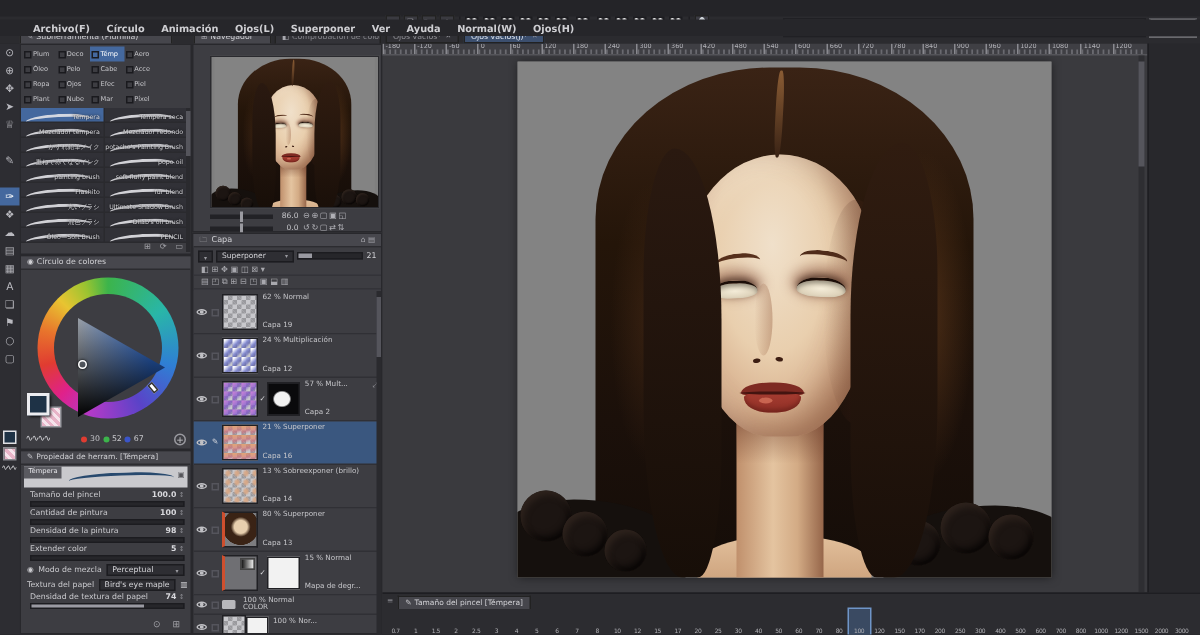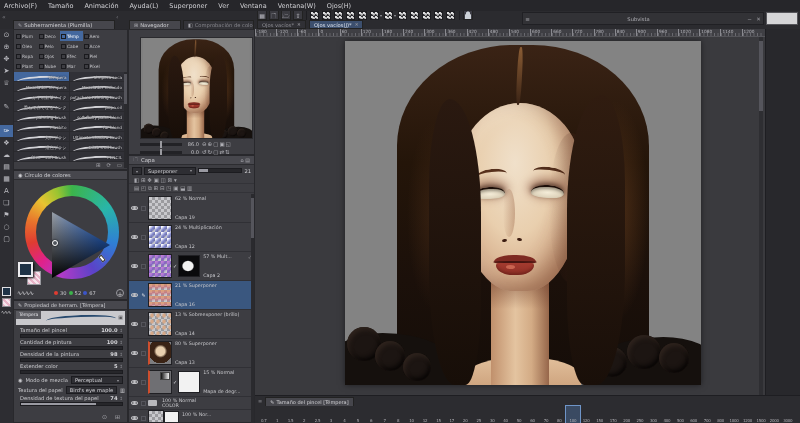--- a/index.html
+++ b/index.html
@@ -1,22 +1,22 @@
 <!DOCTYPE html>
 <html><head>
 <meta charset="utf-8">
 <style>
   * { box-sizing: border-box; margin: 0; padding: 0; }
   html,body { width:800px; height:423px; overflow:hidden; background:#242428;
     font-family:"DejaVu Sans", sans-serif; color:#c8c8cc; position:relative; }
   .abs { position:absolute; }
 
   
-  #menubar { left:0; top:0; width:800px; height:11px; background:#26262a; display:flex;
-    align-items:center; gap:11px; padding-left:4px; font-size:6.5px; color:#cfcfd3; z-index:30;}
+  #menubar { left:0; top:13px; width:800px; height:11px; background:#26262a; display:flex;
+    align-items:center; gap:11px; padding-left:22px; font-size:6.5px; color:#cfcfd3; z-index:30;font-weight:bold;}
   #menubar span { white-space:nowrap; }
 
   
   #topstrip { left:0; top:11px; width:800px; height:18px; background:#2b2b2f; z-index:20;}
   .collapse-ic { position:absolute; top:2px; font-size:6px; color:#8a8a90; letter-spacing:2px;}
   .paneltab { position:absolute; top:9px; height:9px; background:#46464c; border:1px solid #222;
     border-bottom:none; font-size:5.2px; color:#d2d2d6; display:flex; align-items:center;
     gap:2px; padding:0 4px; white-space:nowrap; overflow:hidden;}
   .paneltab.inactive { background:#333338; color:#85858b; }
   .paneltab .pt-ic { font-size:5px; color:#a8a8ae; }
@@ -282,27 +282,27 @@
   .szitem .dot { background:#e8e8ec; border-radius:50%; }
   .szitem .szl { font-size:4px; color:#b0b0b5; letter-spacing:-0.3px; line-height:5px;}
   .szitem.f-sel { outline:1px solid #6f95c8; background:#3a4a62;}
 </style>
 </head>
 <body>
 
 <div id="menubar" class="abs">
 
 <span>Archivo(F)</span>
-    <span>Tamaño</span>
+    <span>Círculo</span>
     <span>Animación</span>
-    <span>Ayuda(L)</span>
+    <span>Ojos(L)</span>
     <span>Superponer</span>
     <span>Ver</span>
-    <span>Ventana</span>
-    <span>Ventana(W)</span>
+    <span>Ayuda</span>
+    <span>Normal(W)</span>
     <span>Ojos(H)</span>
   </div>
 
 <div id="topstrip" class="abs">
   <span class="collapse-ic" style="left:2px">«</span>
   <span class="collapse-ic" style="left:116px">‹</span>
 
   <div class="paneltab" style="left:13px; width:102px">
     <span class="pt-ic">✎</span>
     <span>Subherramienta (Plumilla)</span>

